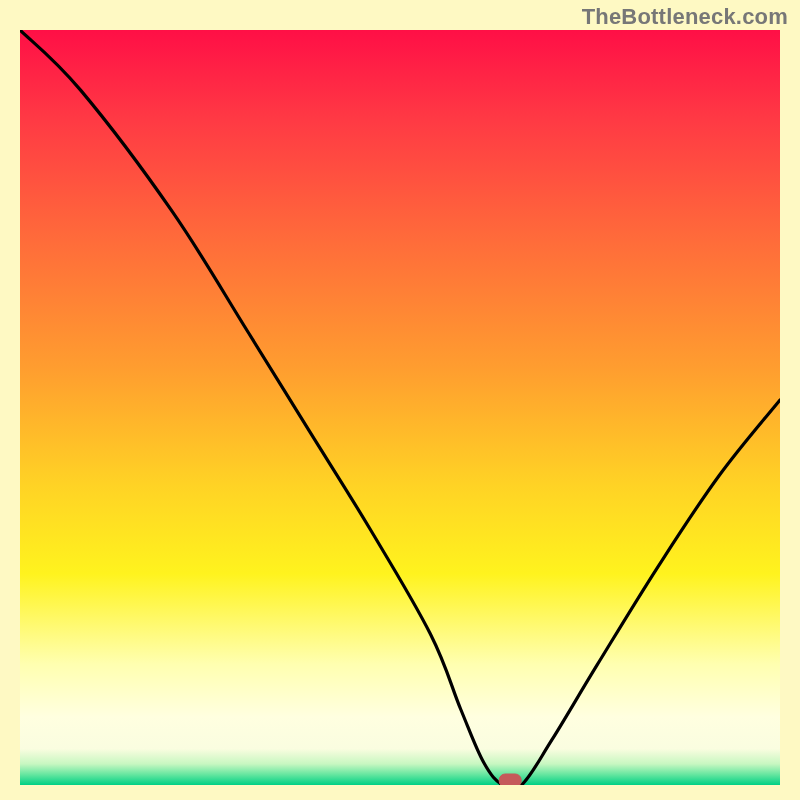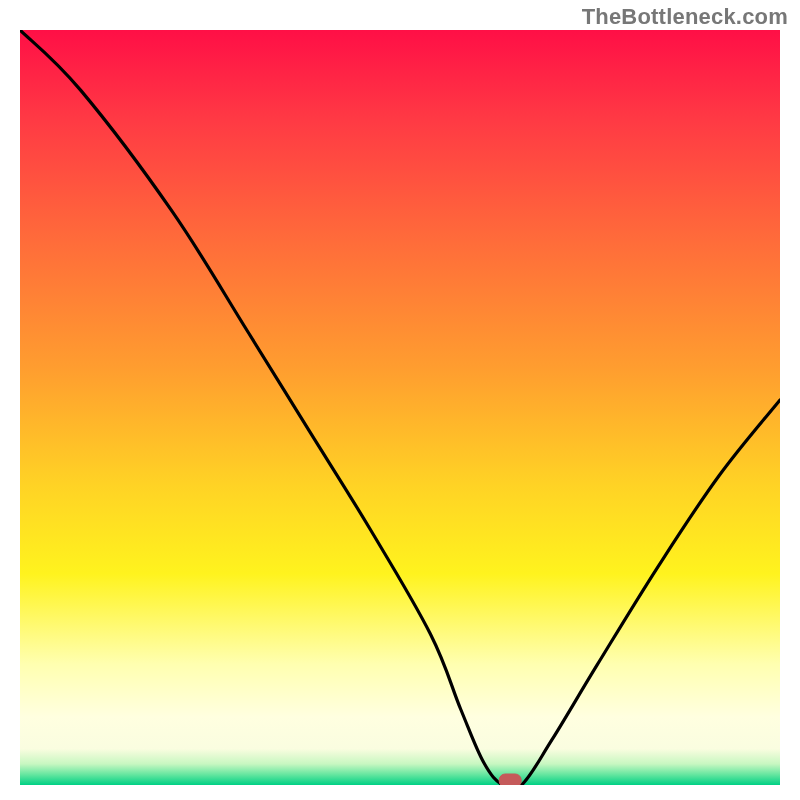--- a/index.html
+++ b/index.html
@@ -8,21 +8,21 @@
     width: 800px;
     height: 800px;
     background: #000;
     overflow: hidden;
     font-family: Arial, Helvetica, sans-serif;
   }
   .frame {
     position: relative;
     width: 800px;
     height: 800px;
-    background: #ffffff;
+    background: #fef9c3;
   }
   .attribution {
     position: absolute;
     top: 4px;
     right: 12px;
     color: #777;
     font-size: 22px;
     font-weight: 600;
     letter-spacing: 0.2px;
     user-select: none;

